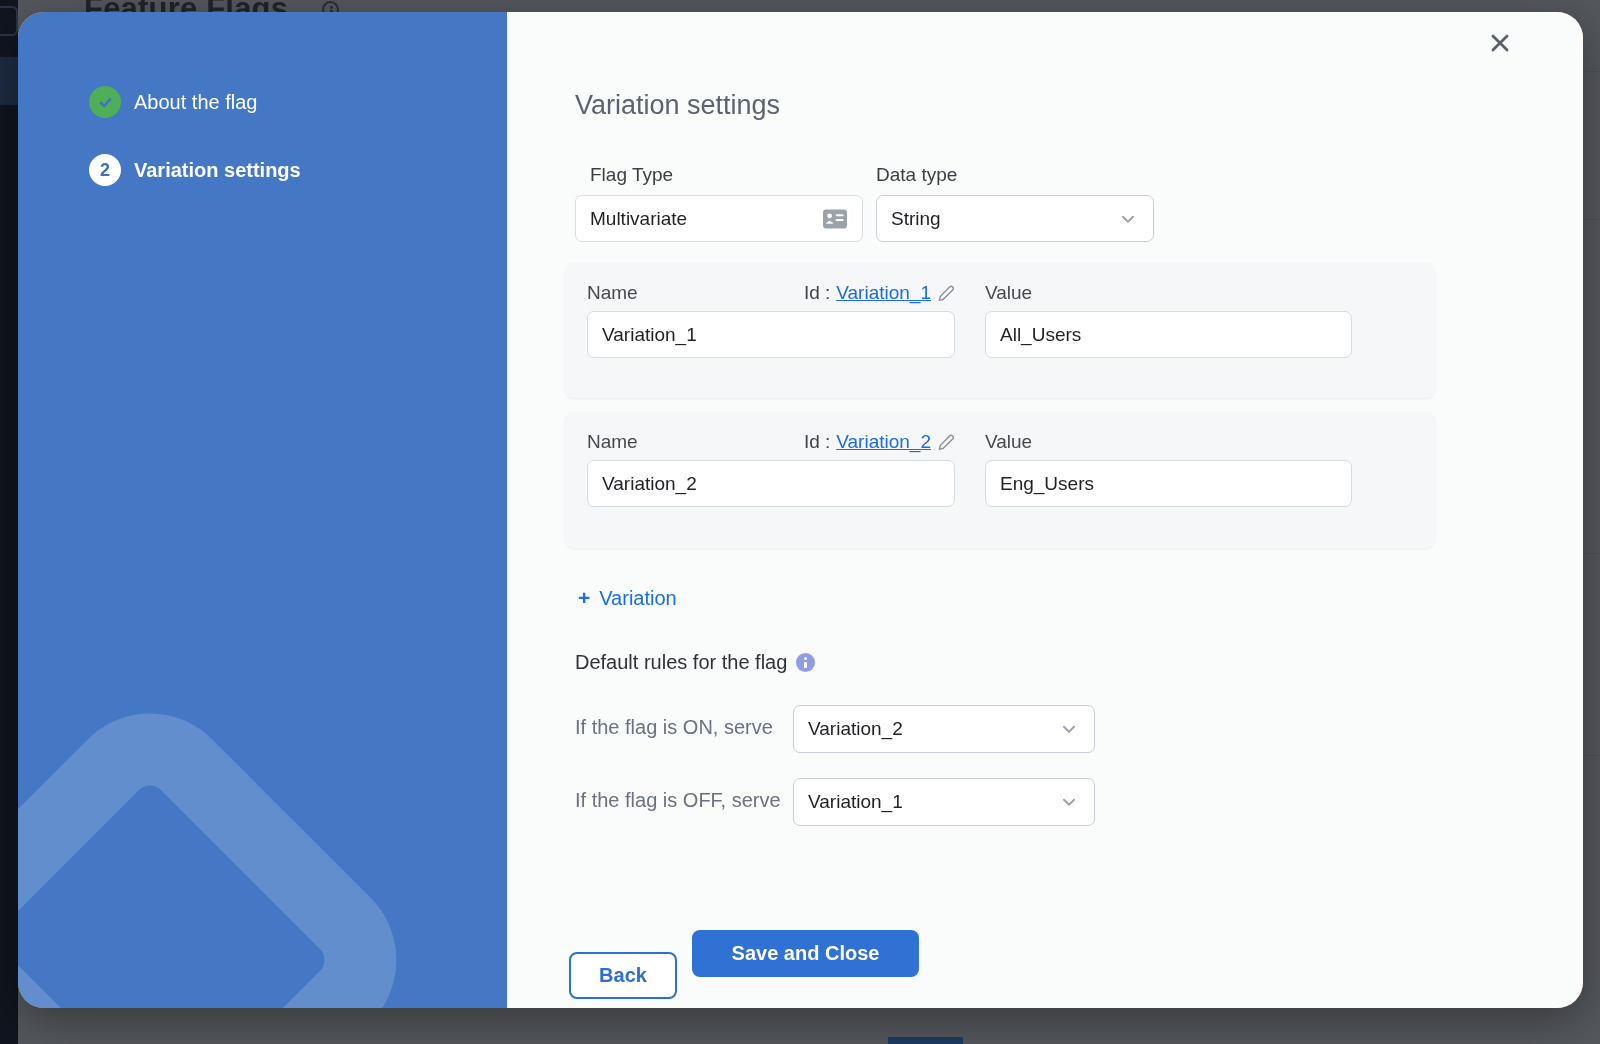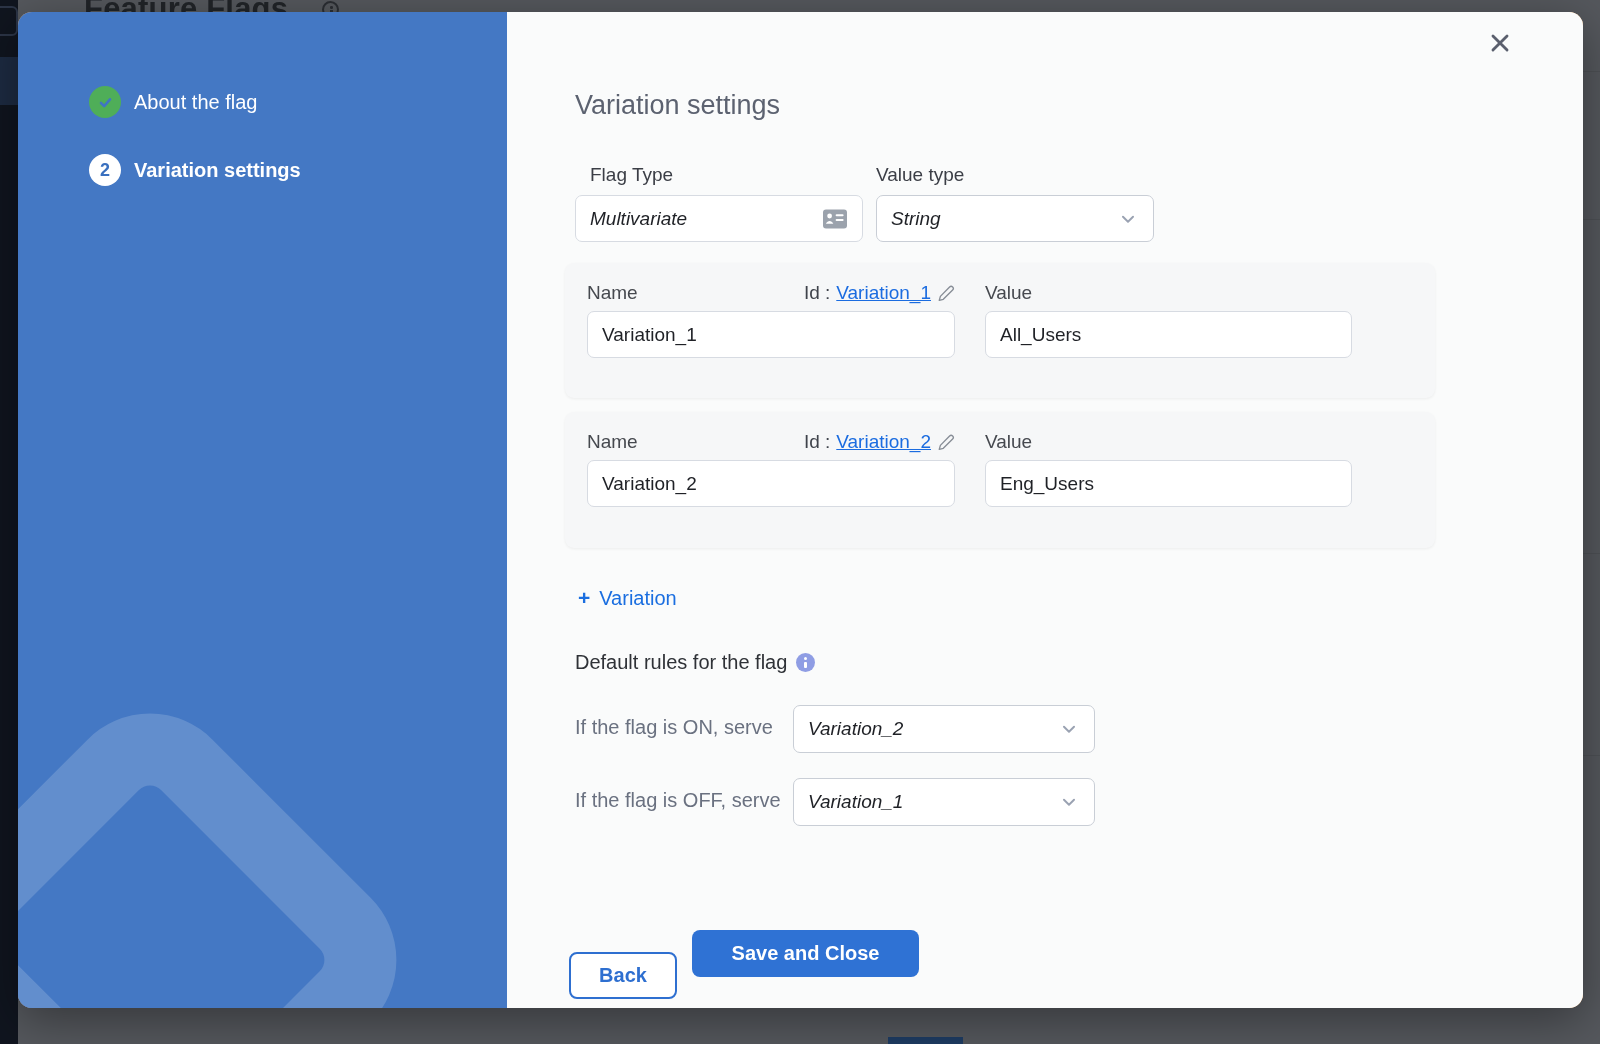--- a/index.html
+++ b/index.html
@@ -23,21 +23,21 @@
   .bg-logo-box{position:absolute;left:-7px;top:6px;width:21px;height:26px;border:2px solid #2c3547;border-radius:6px;}
   .bg-nav-selected{position:absolute;left:0;top:57px;width:18px;height:48px;background:#1d2b42;}
   .bg-strip-right{position:absolute;left:1583px;top:0;width:17px;height:1044px;background:#55585d;}
   .band{position:absolute;left:0;width:17px;height:1px;background:rgba(0,0,0,.08);}
   .bg-strip-bottom{position:absolute;left:18px;top:1008px;width:1582px;height:36px;background:#55585d;}
   .bg-dimmed-button{position:absolute;left:870px;top:29px;width:75px;height:7px;background:#1e3c63;}
 
   
   .modal{
     position:absolute;left:18px;top:12px;width:1565px;height:996px;
-    border-radius:14px;overflow:hidden;background:#fdba74;
+    border-radius:26px;overflow:hidden;background:#fdba74;
     box-shadow:0 12px 48px rgba(0,0,0,.38);
   }
   
   .wizard{position:absolute;left:0;top:0;width:489px;height:996px;background:#4478C4;overflow:hidden;}
   .wm{position:absolute;width:400px;height:400px;box-sizing:border-box;
       border:72px solid #628ECD;border-radius:88px;transform:rotate(45deg);}
   .wm-a{left:-68px;top:748px;}
   .wm-b{left:-278px;top:958px;}
   .step{position:absolute;left:71px;display:flex;align-items:center;gap:13px;cursor:pointer;}
   .step-1{top:74px;}
@@ -47,21 +47,21 @@
   .circle-current{background:#ffffff;color:#3a70bf;font-size:18px;font-weight:700;}
   .step-label{color:#ffffff;font-size:20px;line-height:32px;}
   .step-2 .step-label{font-weight:700;}
 
   
   .panel{position:absolute;left:489px;top:0;width:1076px;height:996px;background:#fafbfb;}
   .close-btn{position:absolute;left:978px;top:16px;width:30px;height:30px;border:0;background:transparent;padding:0;cursor:pointer;display:flex;align-items:center;justify-content:center;}
   .panel-title{position:absolute;left:68px;top:78px;margin:0;font-size:27px;font-weight:400;color:#5c6270;}
   .field-label{position:absolute;top:152px;font-size:19px;font-weight:500;color:#3b3e46;}
   .box{box-sizing:border-box;background:#fff;border:1px solid #d7dbe2;border-radius:7px;
-       display:flex;align-items:center;font-size:19px;color:#1f2126;padding:0 14px;font-style:italic;}
+       display:flex;align-items:center;font-size:19px;color:#1f2126;padding:0 14px;}
   .flag-type-box{position:absolute;left:68px;top:183px;width:288px;height:47px;justify-content:space-between;}
   .select-box{position:absolute;cursor:pointer;justify-content:space-between;border-color:#c9ced6;}
   .data-type-box{left:369px;top:183px;width:278px;height:47px;gap:28px;}
   .v-card{position:absolute;left:58px;width:870px;background:#f6f7f8;border-radius:9px;box-shadow:0 1px 3px rgba(0,0,0,.06);}
   .v-card-1{top:251px;height:135px;}
   .v-card-2{top:400px;height:136px;}
   .card-label{position:absolute;top:19px;font-size:19px;font-weight:500;color:#46494f;}
   .id-group{position:absolute;top:19px;right:480px;display:flex;align-items:center;gap:6px;font-size:19px;}
   .id-prefix{color:#3f434b;font-weight:500;}
   .id-link{color:#1b6ce0;text-decoration:underline;cursor:pointer;}
@@ -138,21 +138,21 @@
     <button class="close-btn">
       <svg class="icon-svg" width="26" height="26" viewBox="0 0 24 24">
         <line x1="5.5" y1="5.5" x2="18.5" y2="18.5" stroke="#5a5f6d" stroke-width="2.6" stroke-linecap="round"></line>
         <line x1="18.5" y1="5.5" x2="5.5" y2="18.5" stroke="#5a5f6d" stroke-width="2.6" stroke-linecap="round"></line>
       </svg>
     </button>
 
     <h2 class="panel-title">Variation settings</h2>
 
     <span class="field-label" style="left:83px">Flag Type</span>
-    <span class="field-label" style="left:369px">Value type</span>
+    <span class="field-label" style="left:369px">Data type</span>
 
     <div class="box flag-type-box">
       <span>Multivariate</span>
       <svg class="icon-svg" width="26" height="22" viewBox="0 0 26 22">
         <rect x="1" y="1.5" width="24" height="19" rx="3" fill="#9ba2ac"></rect>
         <circle cx="7.6" cy="8" r="2.4" fill="#ffffff"></circle>
         <path d="M3.9 15.8 c1.9-3.6 5.5-3.6 7.4 0 z" fill="#ffffff"></path>
         <rect x="13.6" y="6.2" width="8" height="2.1" rx="1" fill="#ffffff"></rect>
         <rect x="13.6" y="11" width="8" height="2.1" rx="1" fill="#ffffff"></rect>
       </svg>

